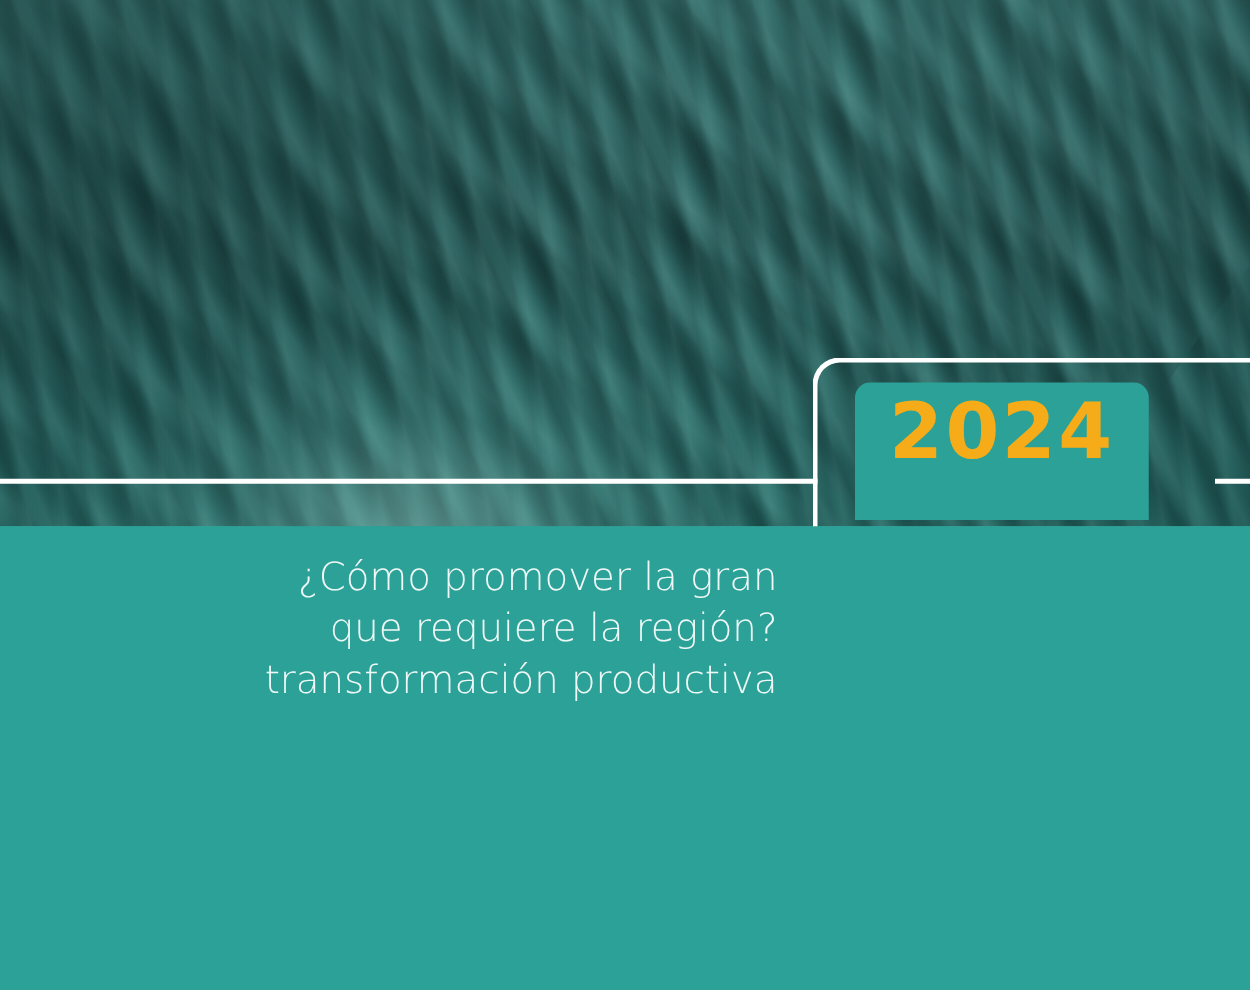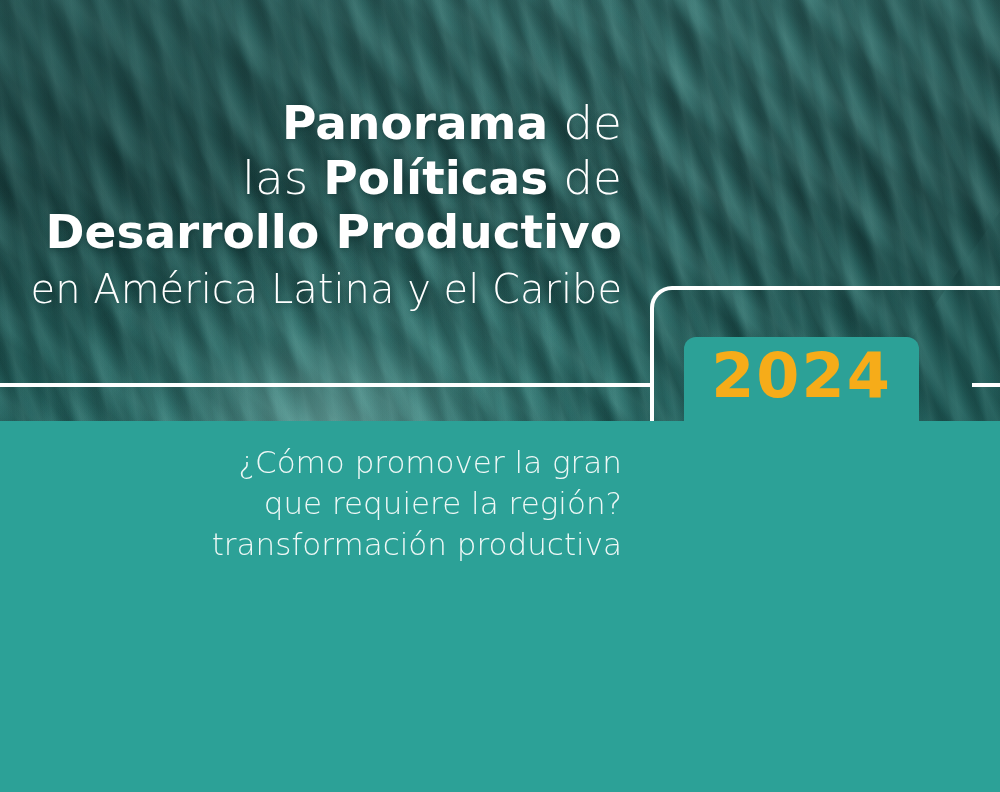--- a/index.html
+++ b/index.html
@@ -148,21 +148,21 @@
     top: 383px;
     width: 28px;
     height: 4px;
     background: #ffffff;
   }
 
   
   .year-badge {
     position: absolute;
     left: 684px;
-    top: 337px;
+    top: 306px;
     width: 235px;
     height: 110px;
     background: #2ca197;
     border-radius: 12px 12px 0 0;
     display: flex;
     align-items: flex-start;
     justify-content: center;
     padding-top: 8px;
     box-sizing: border-box;
   }
@@ -237,26 +237,20 @@
   </div>
 
   <div class="outline-frame"></div>
   <div class="outline-left-rule"></div>
   <div class="outline-right-rule"></div>
 
   <div class="year-badge">
     <span class="year-text">2024</span>
   </div>
 
-  <div class="title-block">
-    <span class="title-line tl-1"><span class="tw-bold">Panorama</span> <span class="tw-light">de</span></span>
-    <span class="title-line tl-2"><span class="tw-light">las</span> <span class="tw-bold">Políticas</span> <span class="tw-light">de</span></span>
-    <span class="title-line tl-3"><span class="tw-bold">Desarrollo Productivo</span></span>
-    <span class="title-line tl-4">en América Latina y el Caribe</span>
-  </div>
 
   <div class="lower-panel">
     <div class="subtitle-block">
       <span class="sub-line">¿Cómo promover la gran</span>
       <span class="sub-line">que requiere la región?</span>
       <span class="sub-line">transformación productiva</span>
     </div>
   </div>
 
 </div>

